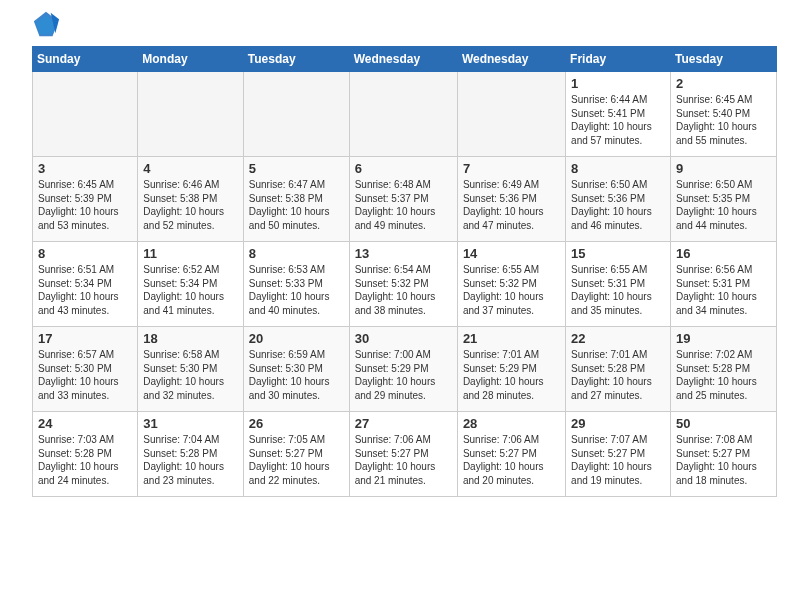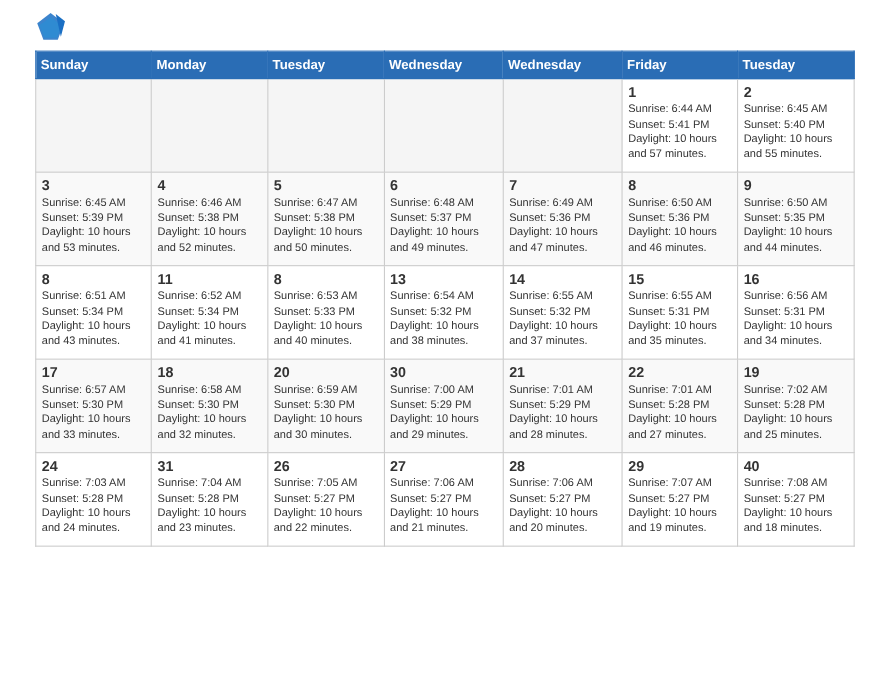--- a/index.html
+++ b/index.html
@@ -251,19 +251,19 @@
           </td>
           <td>
             <span class="day-number">28</span>
             <div class="day-info">Sunrise: 7:06 AM<br>Sunset: 5:27 PM<br>Daylight: 10 hours and 20 minutes.</div>
           </td>
           <td>
             <span class="day-number">29</span>
             <div class="day-info">Sunrise: 7:07 AM<br>Sunset: 5:27 PM<br>Daylight: 10 hours and 19 minutes.</div>
           </td>
           <td>
-            <span class="day-number">40</span>
+            <span class="day-number">50</span>
             <div class="day-info">Sunrise: 7:08 AM<br>Sunset: 5:27 PM<br>Daylight: 10 hours and 18 minutes.</div>
           </td>
         </tr>
       </tbody>
   </table>
 </div>
 
 </body></html>

